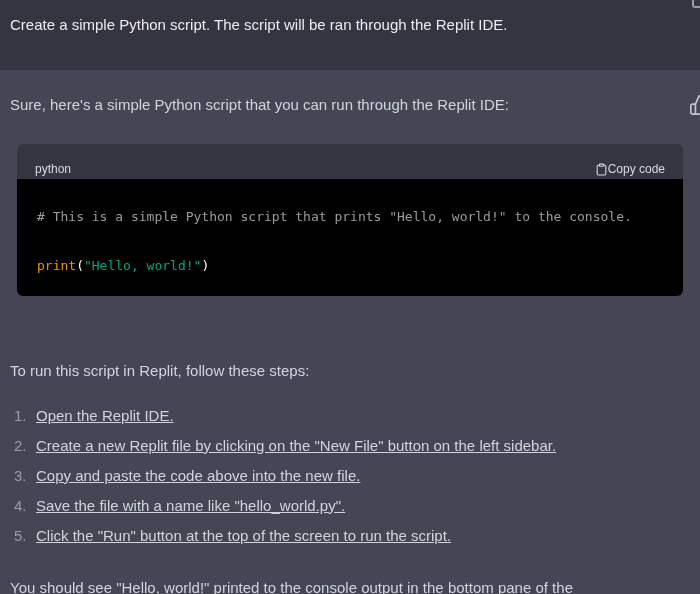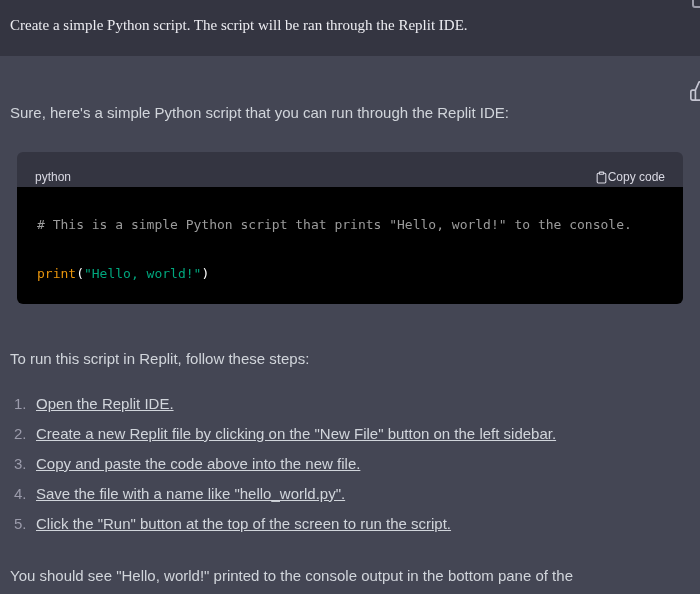--- a/index.html
+++ b/index.html
@@ -7,24 +7,23 @@
   body {
     font-family: "Liberation Sans", "DejaVu Sans", sans-serif;
     background: #444654;
     color: #d1d5db;
     position: relative;
   }
 
   
   .user-row {
     position: relative;
-    height: 56px;
+    height: 70px;
     background: #343541;
     padding: 14px 60px 14px 10px;
-    font-family: Liberation Serif, serif;
   }
   .user-row .msg {
     color: #ececf1;
     font-size: 15px;
     line-height: 22px;
   }
   .corner-icon {
     position: absolute;
     top: -10px;
     right: -10px;
@@ -38,21 +37,20 @@
   .assistant-row {
     position: relative;
     min-height: 524px;
     background: #444654;
     padding: 24px 10px 0 10px;
   }
   .assistant-row .intro {
     font-size: 15px;
     line-height: 22px;
     color: #d1d5db;
-    margin-top: 22px;
   }
   .thumbs-btn {
     position: absolute;
     top: 24px;
     right: -11px;
     width: 22px;
     height: 22px;
     background: transparent;
     border: none;
     color: #c5c5d2;
@@ -100,21 +98,21 @@
     line-height: 24.5px;
     color: #ffffff;
     white-space: pre;
   }
   .tok-comment { color: #9b9b9b; }
   .tok-builtin { color: #e9950c; }
   .tok-string  { color: #00a67d; }
 
   
   .steps-intro {
-    margin-top: 44px;
+    margin-top: 64px;
     font-size: 15px;
     line-height: 22px;
   }
   .steps-list { margin-top: 23px; }
   .step-item {
     display: flex;
     font-size: 15px;
     line-height: 22px;
     margin-bottom: 8px;
   }

